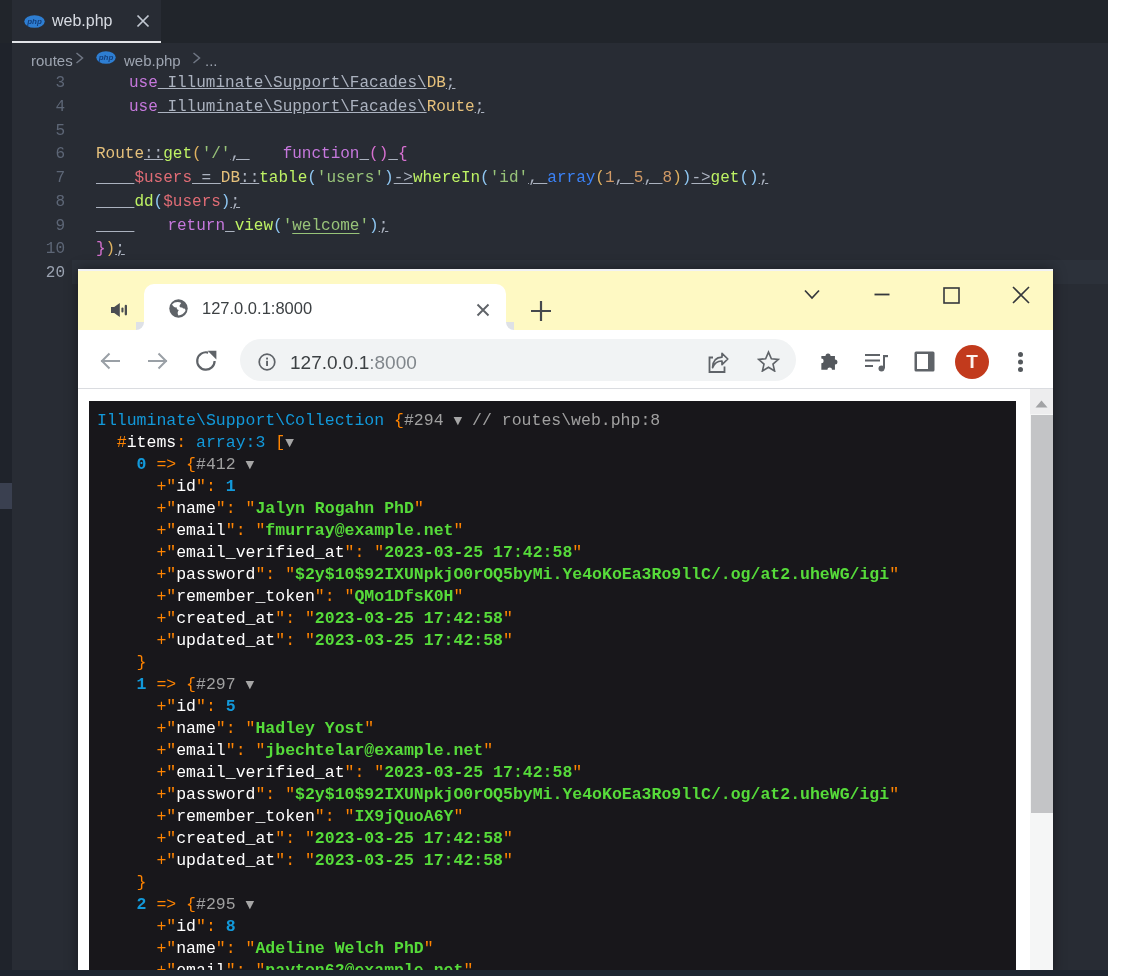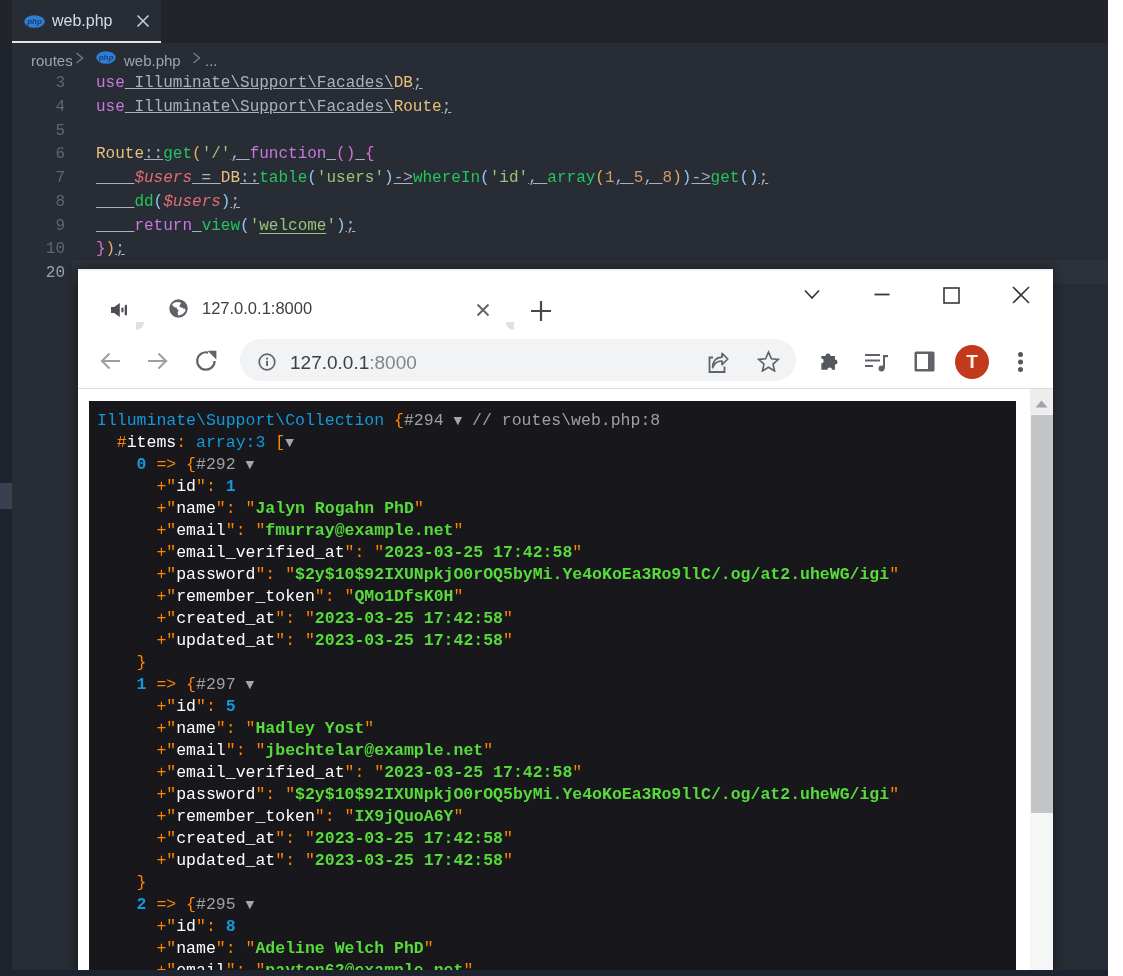--- a/index.html
+++ b/index.html
@@ -15,35 +15,35 @@
   #leftstrip{left:0;top:43px;width:12px;height:927px;background:#1f232b;}
   #leftstrip-box{left:0;top:483px;width:12px;height:26px;background:#3a4050;}
   #breadcrumb{left:0px;top:44px;width:1123px;height:27px;font-size:15px;color:#9da4b0;}
   .bci{position:absolute;top:4px;height:27px;line-height:26px;}
   #linehl{left:72px;top:260px;width:1051px;height:24px;background:#2c313a;}
 
   #code{left:0;top:72px;font-family:"Liberation Mono",monospace;font-size:16px;}
   .cl{position:absolute;left:0;white-space:pre;height:24px;line-height:23.75px;}
   .ln{position:absolute;width:65px;text-align:right;color:#5d6676;display:inline-block;}
   .ct{position:absolute;left:96px;}
-  .tok-p{color:#c678dd;}  
+  .tok-p{color:#c678dd;margin-left:33px;}  
   .tok-w{color:#abb2bf;text-decoration:underline;}  
   .tok-y{color:#e5c07b;}  
-  .tok-b{color:#22c55e;}  
+  .tok-b{color:#bef264;}  
   .tok-g{color:#98c379;}  
-  .tok-r{color:#e06c75;font-style:italic;}  
-  .tok-c{color:#22c55e;}  
+  .tok-r{color:#e06c75;}  
+  .tok-c{color:#3b82f6;}  
   .tok-n{color:#d19a66;}  
   .br0{color:#deb15f;}    
   .br1{color:#d670d0;}    
   .br2{color:#8fc7f2;}    
   .ul-g{text-decoration:underline;text-underline-offset:3px;}
 
   
-  #chrome{left:78px;top:269px;width:975px;height:707px;background:#ffffff;
+  #chrome{left:78px;top:269px;width:975px;height:707px;background:#fef9c3;
     box-shadow:0 0 12px rgba(0,0,0,0.42);}
   #ctab{left:66px;top:15px;width:362px;height:46px;background:#ffffff;border-radius:10px 10px 0 0;}
   #ctab-label{left:124px;top:30px;font-size:16.5px;line-height:18px;color:#3c4043;}
   #toolbar{left:0;top:61px;width:975px;height:58px;background:#ffffff;border-bottom:1px solid #dadce0;}
   #pill{left:162px;top:70px;width:556px;height:42px;border-radius:21px;background:#f1f3f4;}
   #url{left:212px;top:84px;font-size:19px;line-height:19px;color:#3c4043;}
   #url .dim{color:#80868b;}
   #avatar{left:877px;top:76px;width:34px;height:34px;border-radius:50%;background:#c23a1c;
     color:#fdf2ee;font-size:19px;font-weight:bold;text-align:center;line-height:34px;}
   #content{left:0;top:120px;width:975px;height:588px;background:#ffffff;}
@@ -200,21 +200,21 @@
     <div class="abs" id="avatar">T</div>
 
     <svg class="abs" style="left:937px;top:82px" width="11" height="22" viewBox="0 0 11 22">
         <circle cx="5.5" cy="3.5" r="2.5" fill="#54585c"></circle>
         <circle cx="5.5" cy="11" r="2.5" fill="#54585c"></circle>
         <circle cx="5.5" cy="18.5" r="2.5" fill="#54585c"></circle>
       </svg>
     <div class="abs" id="content">
       <pre class="abs" id="dump"><span class="nt">Illuminate\Support\Collection</span> {<span class="rf">#294</span> <span class="tg">▼</span><span class="rf"> // routes\web.php:8</span>
   #<span class="pb">items</span>: <span class="nt">array:3</span> [<span class="tg">▼</span>
-    <span class="nm">0</span> =&gt; {<span class="rf">#292</span> <span class="tg">▼</span>
+    <span class="nm">0</span> =&gt; {<span class="rf">#412</span> <span class="tg">▼</span>
       +"<span class="pb">id</span>": <span class="nm">1</span>
       +"<span class="pb">name</span>": "<span class="st">Jalyn Rogahn PhD</span>"
       +"<span class="pb">email</span>": "<span class="st">fmurray@example.net</span>"
       +"<span class="pb">email_verified_at</span>": "<span class="st">2023-03-25 17:42:58</span>"
       +"<span class="pb">password</span>": "<span class="st">$2y$10$92IXUNpkjO0rOQ5byMi.Ye4oKoEa3Ro9llC/.og/at2.uheWG/igi</span>"
       +"<span class="pb">remember_token</span>": "<span class="st">QMo1DfsK0H</span>"
       +"<span class="pb">created_at</span>": "<span class="st">2023-03-25 17:42:58</span>"
       +"<span class="pb">updated_at</span>": "<span class="st">2023-03-25 17:42:58</span>"
     }
     <span class="nm">1</span> =&gt; {<span class="rf">#297</span> <span class="tg">▼</span>

